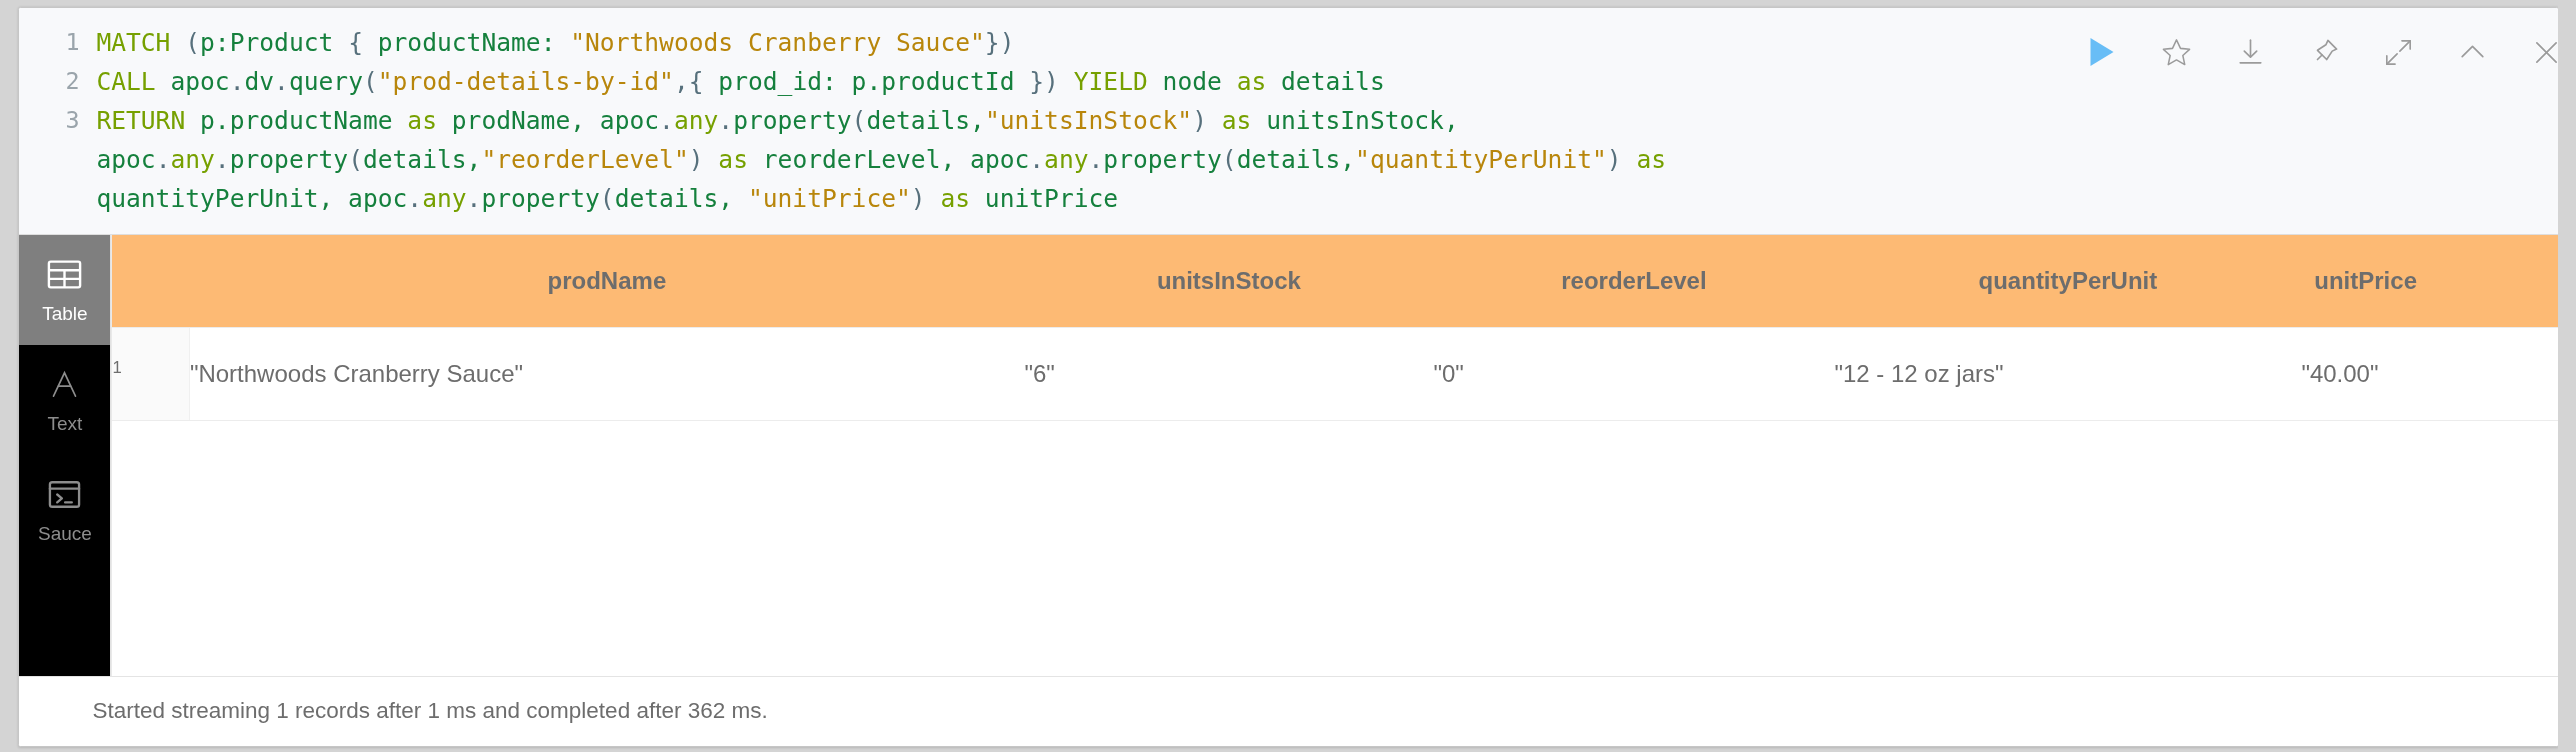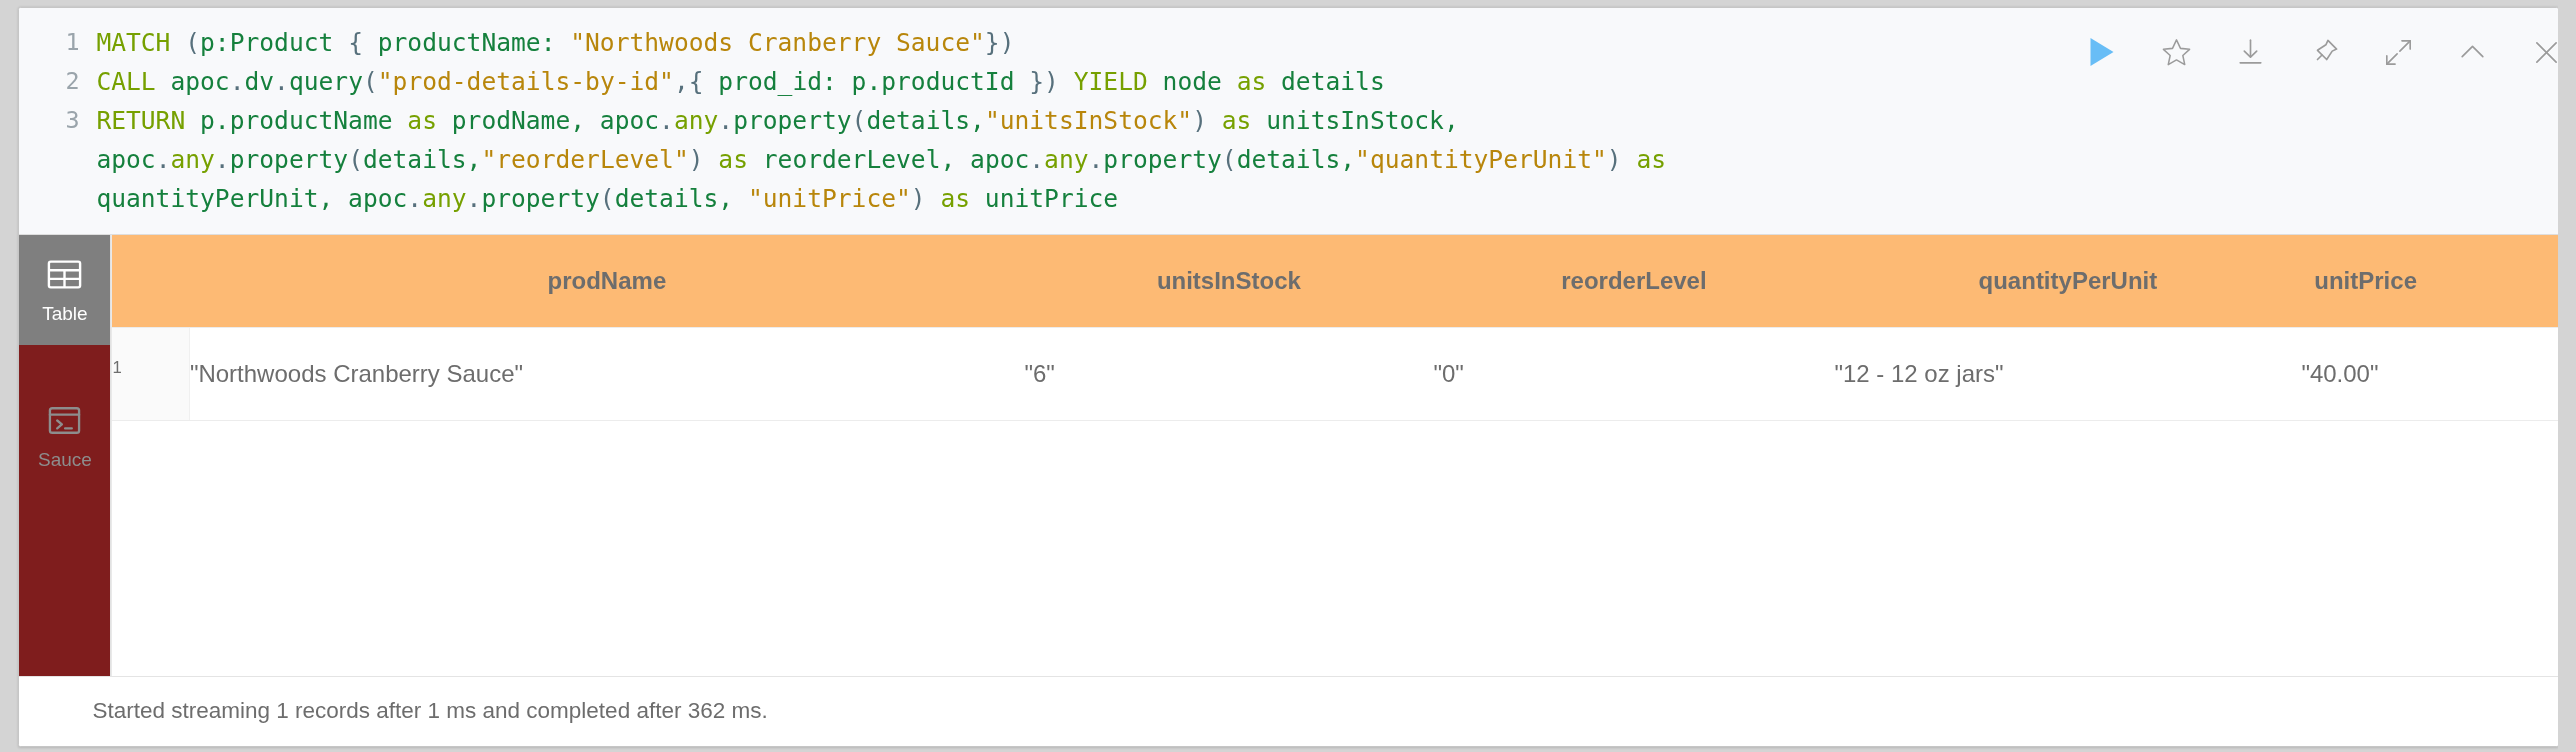--- a/index.html
+++ b/index.html
@@ -76,27 +76,26 @@
 
   
   .body-row {
     flex: 1 1 auto;
     display: flex;
     min-height: 0;
     background: #ffffff;
   }
   .sidebar {
     flex: 0 0 92px;
-    background: #7f1d1d;
+    background: #000000;
     border-right: 0.8px solid #e2e2e2;
     display: flex;
     flex-direction: column;
     align-items: stretch;
     padding-top: 0;
-    gap: 36px;
   }
   .side-item {
     height: 110px;
     display: flex;
     flex-direction: column;
     align-items: center;
     justify-content: center;
     gap: 9.2px;
     color: #8d8d8d;
     font-size: 19px;
@@ -246,20 +245,29 @@
         <div class="side-item active">
           <span class="si-icon">
             <svg width="37" height="33" viewBox="0 0 24 22" fill="none" stroke="currentColor" stroke-width="1.6">
               <rect x="1.6" y="2.4" width="20.8" height="17.2" rx="1.2"></rect>
               <line x1="1.6" y1="8.2" x2="22.4" y2="8.2"></line>
               <line x1="1.6" y1="13.9" x2="22.4" y2="13.9"></line>
               <line x1="12" y1="8.2" x2="12" y2="19.6"></line>
             </svg>
           </span>
           <span>Table</span>
+        </div>
+        <div class="side-item">
+          <span class="si-icon">
+            <svg width="33" height="35" viewBox="0 0 24 24" fill="none" stroke="currentColor" stroke-width="1.2" stroke-linecap="round">
+              <path d="M4 20.5 L12 3.5 L20 20.5"></path>
+              <line x1="7.6" y1="13.2" x2="16.4" y2="13.2"></line>
+            </svg>
+          </span>
+          <span>Text</span>
         </div>
         <div class="side-item">
           <span class="si-icon">
             <svg width="35" height="33" viewBox="0 0 24 22" fill="none" stroke="currentColor" stroke-width="1.6" stroke-linecap="round" stroke-linejoin="round">
               <rect x="2" y="2.6" width="20" height="16.8" rx="1.6"></rect>
               <line x1="2" y1="7" x2="22" y2="7"></line>
               <polyline points="7,11 10.2,13.7 7,16.4"></polyline>
               <line x1="12.4" y1="16.4" x2="17" y2="16.4"></line>
             </svg>
           </span>

